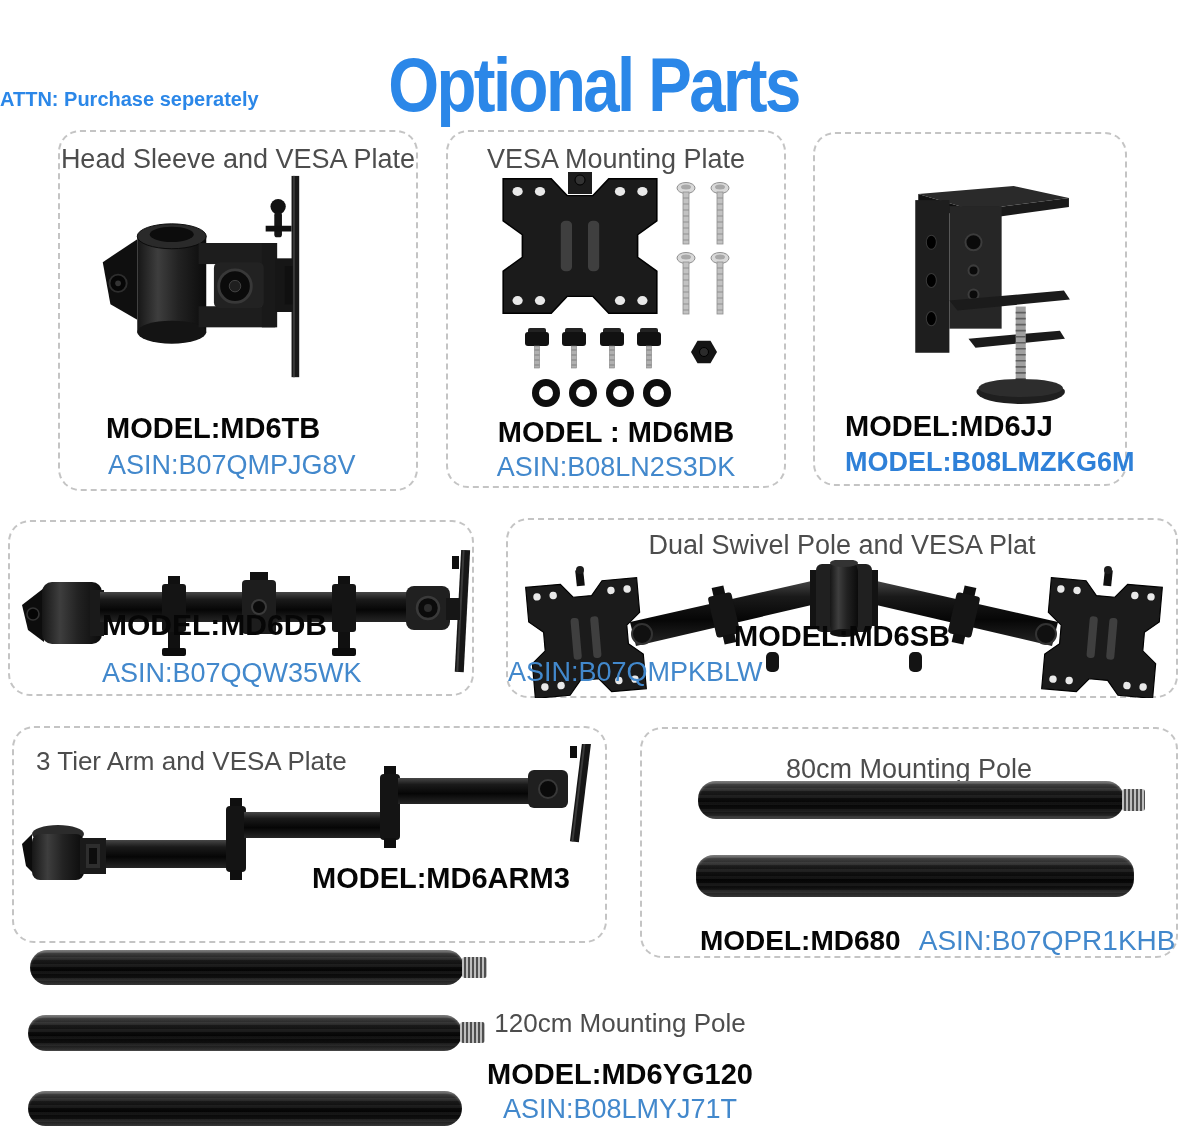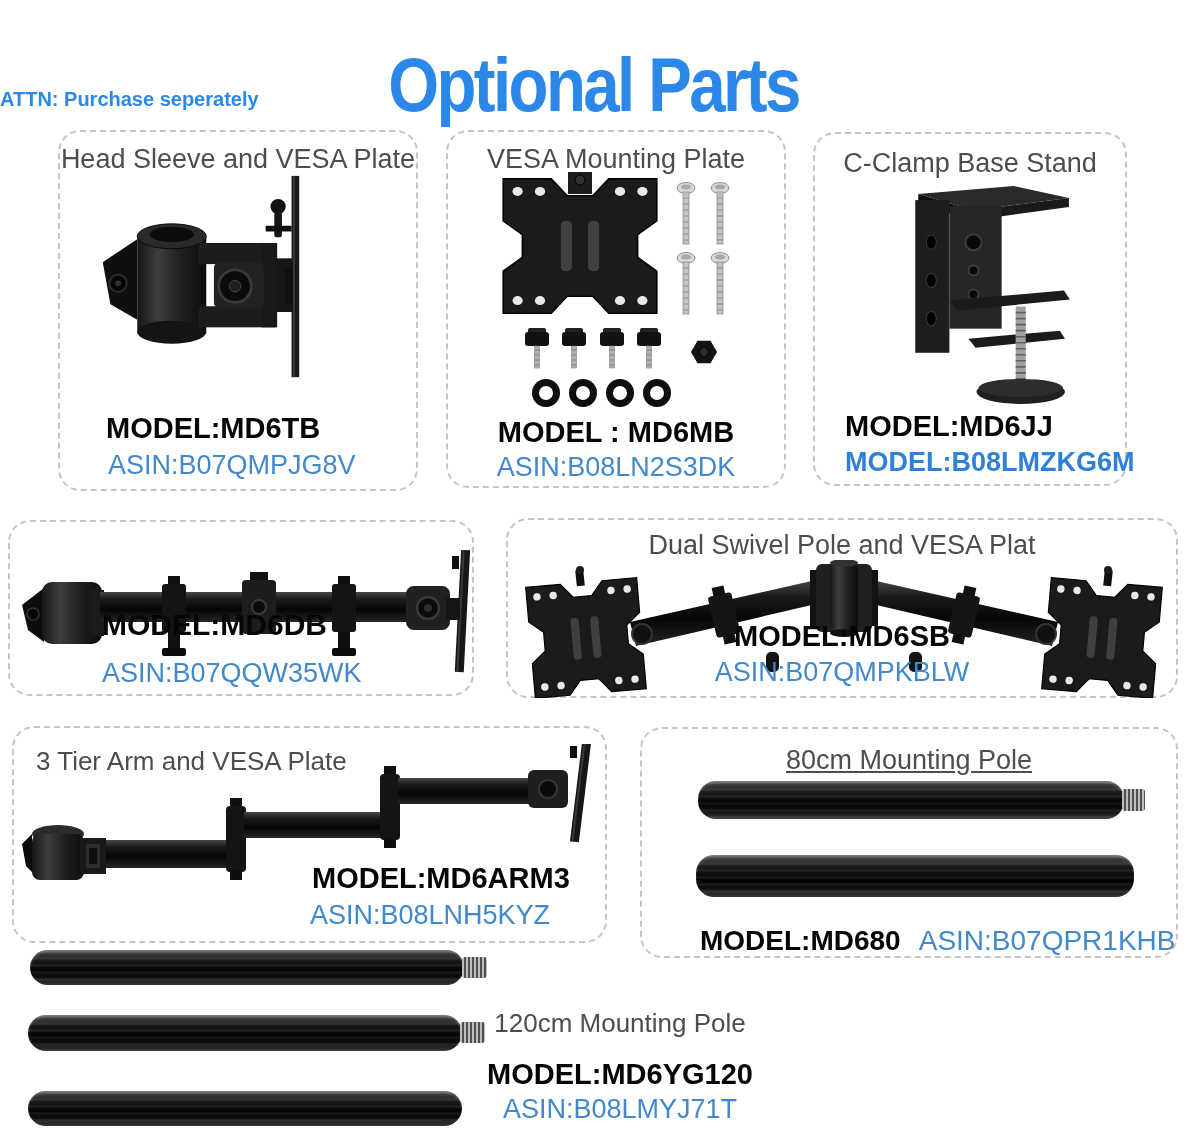--- a/index.html
+++ b/index.html
@@ -58,28 +58,28 @@
   .c3 .asin{left:30px;top:313px;}
 
   .c4 .card-title{top:8px;}
   .c4 .img{left:4px;top:28px;width:460px;height:144px;}
   .c4 .model{left:92px;top:86px;font-size:30px;}
   .c4 .asin{left:92px;top:136px;}
 
   .c5 .card-title{top:10px;}
   .c5 .img{left:6px;top:40px;width:660px;height:138px;}
   .c5 .model{left:0;width:100%;text-align:center;top:100px;}
-  .c5 .asin{left:0;width:100%;text-align:center;top:137px;}
+  .c5 .asin{left:0;width:100%;text-align:left;top:137px;}
 
   .c6 .card-title{left:22px;width:auto;text-align:left;top:18px;font-size:26px;}
   .c6 .img{left:2px;top:16px;width:590px;height:198px;}
   .c6 .model{left:298px;top:134px;}
   .c6 .asin{left:296px;top:172px;}
 
-  .c7 .card-title{top:16px;text-decoration:underline;}
+  .c7 .card-title{top:25px;}
   .c7 .modelline{position:absolute;left:58px;top:196px;white-space:nowrap;}
   .c7 .modelline .m{font-size:28px;font-weight:bold;color:#060606;}
   .c7 .modelline .a{font-size:28px;color:#4288cc;margin-left:18px;}
 
   
   .pole{
     position:absolute;border-radius:18px;
     background:
       repeating-linear-gradient(180deg, rgba(255,255,255,.05) 0 3px, rgba(0,0,0,.10) 3px 7px),
       linear-gradient(180deg,#585858 0%,#1d1d1d 28%,#050505 58%,#101010 78%,#3c3c3c 100%);
@@ -211,21 +211,20 @@
       <use href="#washer" transform="translate(82,221)"></use>
       <use href="#washer" transform="translate(119,221)"></use>
       <use href="#washer" transform="translate(156,221)"></use>
       <use href="#washer" transform="translate(193,221)"></use>
     </svg>
     <div class="model">MODEL : MD6MB</div>
     <div class="asin">ASIN:B08LN2S3DK</div>
   </section>
 
   <section class="card c3">
-    <div class="card-title">C-Clamp Base Stand</div>
     <svg class="img" viewBox="0 0 215 225">
       <polygon points="55,14 150,6 205,18 110,30" fill="#2a2a2a"></polygon>
       <polygon points="55,14 110,30 110,40 55,24" fill="#101010"></polygon>
       <polygon points="110,30 205,18 205,27 110,40" fill="#1a1a1a"></polygon>
       <rect x="52" y="20" width="34" height="152" fill="#1e1e1e"></rect>
       <ellipse cx="68" cy="62" rx="5" ry="7" fill="#000" stroke="#3a3a3a"></ellipse>
       <ellipse cx="68" cy="100" rx="5" ry="7" fill="#000" stroke="#3a3a3a"></ellipse>
       <ellipse cx="68" cy="138" rx="5" ry="7" fill="#000" stroke="#3a3a3a"></ellipse>
       <rect x="86" y="26" width="52" height="122" fill="#262626"></rect>
       <circle cx="110" cy="62" r="8" fill="#0a0a0a" stroke="#3c3c3c" stroke-width="2"></circle>
@@ -335,21 +334,20 @@
       <rect x="512" y="26" width="40" height="38" rx="6" fill="#1f1f1f"></rect>
       <circle cx="532" cy="45" r="9" fill="#0a0a0a" stroke="#383838" stroke-width="2"></circle>
       <polygon points="6,100 16,90 16,128 10,122" fill="#0c0c0c"></polygon>
       <ellipse cx="42" cy="90" rx="26" ry="9" fill="#2b2b2b"></ellipse>
       <rect x="16" y="90" width="52" height="46" rx="8" fill="url(#gCyl)"></rect>
       <rect x="64" y="94" width="26" height="36" fill="#1a1a1a"></rect>
       <rect x="70" y="100" width="14" height="24" fill="#2e2e2e"></rect>
       <rect x="73" y="104" width="8" height="16" fill="#0d0d0d"></rect>
     </svg>
     <div class="model">MODEL:MD6ARM3</div>
-    <div class="asin">ASIN:B08LNH5KYZ</div>
   </section>
 
   <section class="card c7">
     <div class="card-title">80cm Mounting Pole</div>
     <div class="pole p80a"></div>
     <div class="tip p80a-tip"></div>
     <div class="pole p80b"></div>
     <div class="modelline">
       <span class="m">MODEL:MD680</span><span class="a">ASIN:B07QPR1KHB</span>
     </div>

